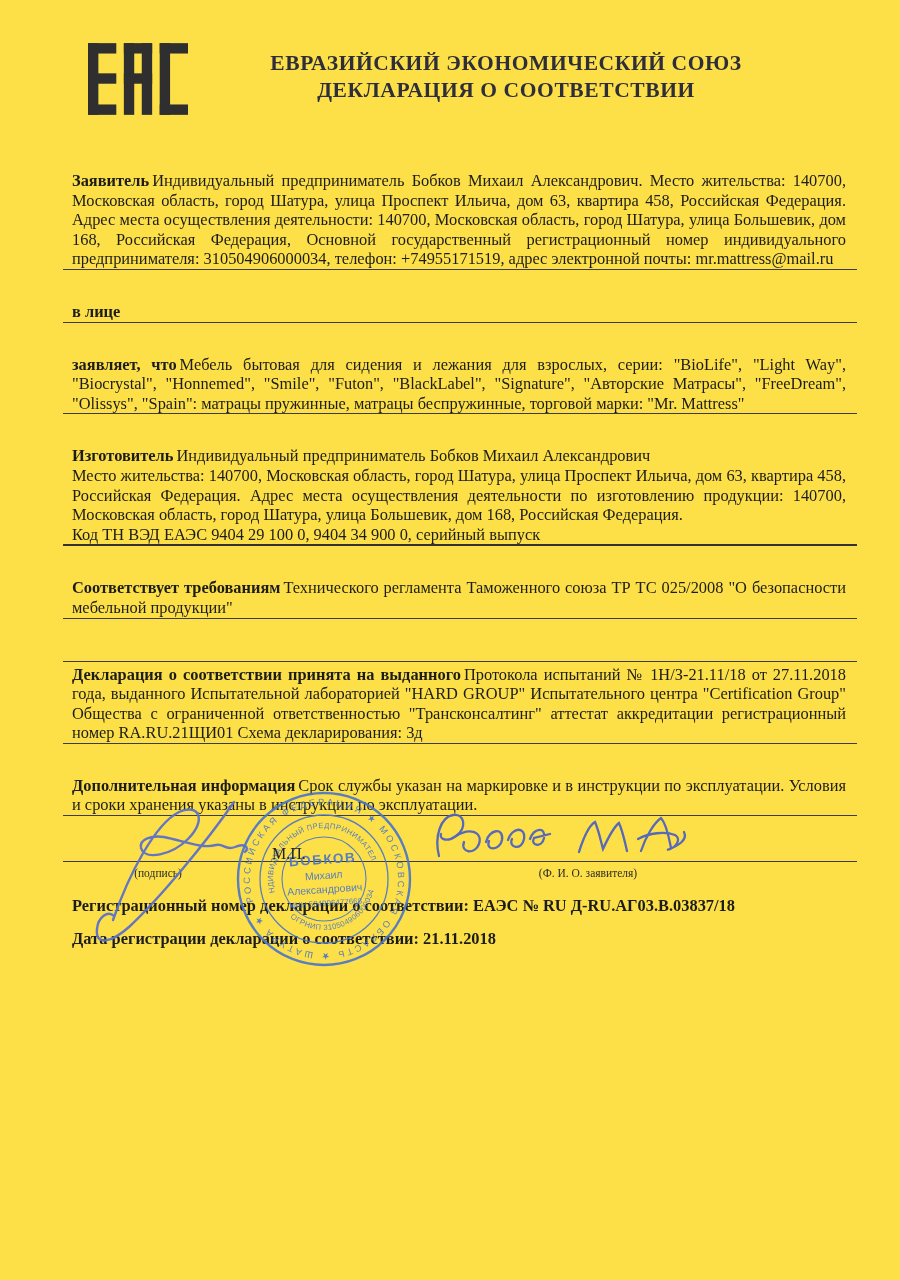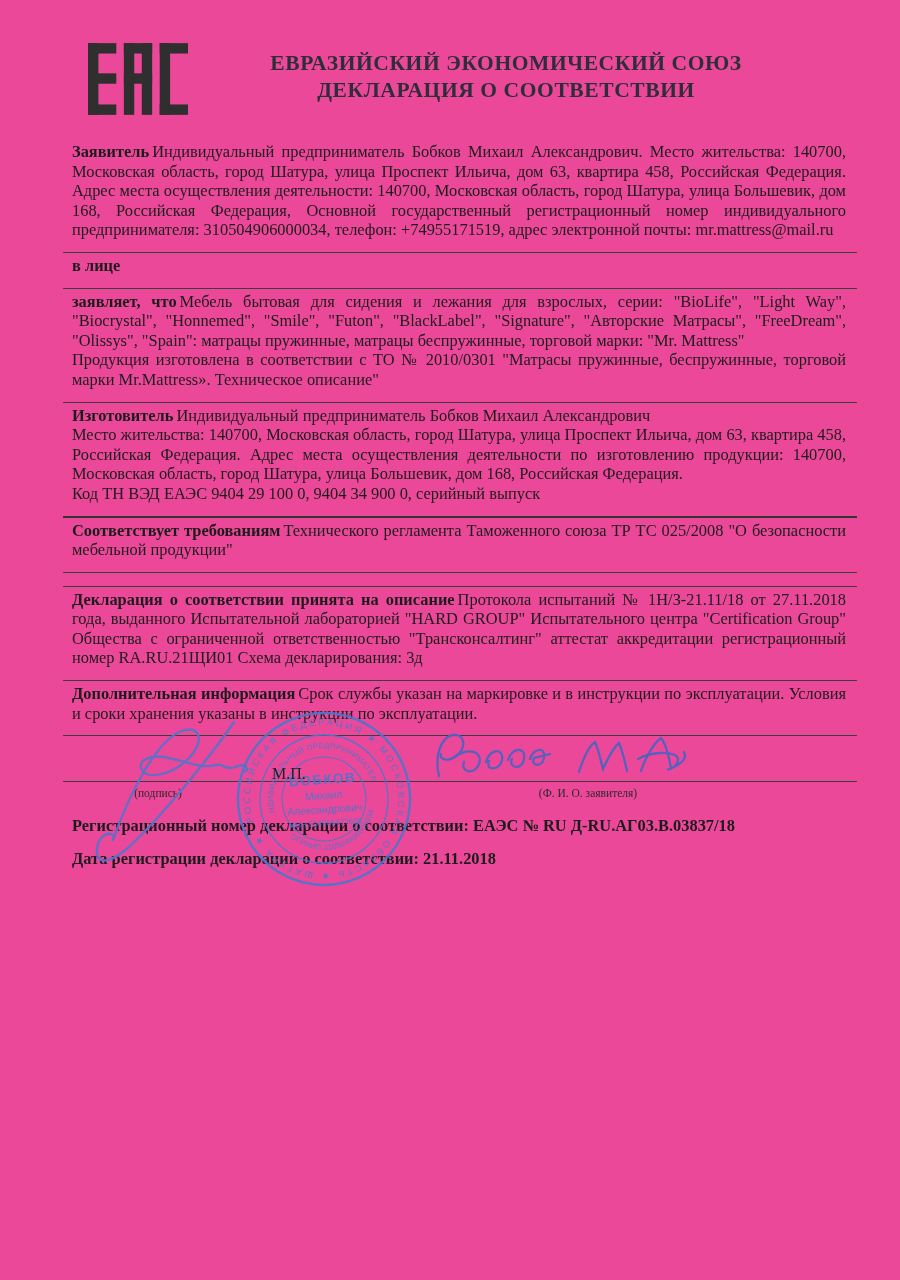--- a/index.html
+++ b/index.html
@@ -1,40 +1,40 @@
 <!DOCTYPE html>
 <html><head>
 <meta charset="utf-8">
 <style>
   * { box-sizing: border-box; }
   html, body { margin: 0; padding: 0; background: #e8e8e8; }
   .page {
     position: relative;
     width: 900px; height: 1280px;
     margin: 0 auto;
-    background: #ec4899;
+    background: #fde047;
     font-family: "Liberation Serif", "DejaVu Serif", serif;
     color: #1c1c1c;
     overflow: hidden;
   }
   
   .eac-logo { position: absolute; left: 88px; top: 42px; }
   .title-block {
     position: absolute; left: 170px; top: 50px; width: 672px;
     text-align: center; font-weight: bold;
     font-size: 21.5px; line-height: 27px;
     letter-spacing: 0.6px; color: #2e2e3a;
   }
   
   .content {
     position: absolute; left: 63px; top: 139px; width: 794px;
     font-size: 16.4px; line-height: 19.6px;
     text-align: justify;
   }
-  .sec { padding: 3px 11px 12px 9px; }
+  .sec { padding: 3px 11px 0 9px; margin-top: 29px; }
   .bb  { border-bottom: 1.6px solid #3d3d3d; }
   .bb2 { border-bottom: 2px solid #333; }
   .bt  { border-top: 1.6px solid #3d3d3d; }
   .lbl { font-weight: bold; margin-right: 3px; }
   .subline { margin: 0; }
   .gap { height: 13px; }
   .tight { padding-bottom: 2px; }
   
   .sig-block { position: relative; height: 46px; border-bottom: 1.6px solid #3d3d3d; }
   .sig-captions { position: relative; height: 17px; font-size: 11.5px; color: #2a2a2a; }
@@ -83,37 +83,36 @@
     <div class="sec bb">
       <span class="lbl">Заявитель</span><span>Индивидуальный предприниматель Бобков Михаил Александрович. Место жительства: 140700, Московская область, город Шатура, улица Проспект Ильича, дом 63, квартира 458, Российская Федерация. Адрес места осуществления деятельности: 140700, Московская область, город Шатура, улица Большевик, дом 168, Российская Федерация, Основной государственный регистрационный номер индивидуального предпринимателя: 310504906000034, телефон: +74955171519, адрес электронной почты: mr.mattress@mail.ru</span>
     </div>
 
     <div class="sec bb">
       <span class="lbl">в лице</span>
     </div>
 
     <div class="sec bb">
       <div class="subline"><span class="lbl">заявляет, что</span><span>Мебель бытовая для сидения и лежания для взрослых, серии: "BioLife", "Light Way", "Biocrystal", "Honnemed", "Smile", "Futon", "BlackLabel", "Signature", "Авторские Матрасы", "FreeDream", "Olissys", "Spain": матрацы пружинные, матрацы беспружинные, торговой марки: "Mr. Mattress"</span></div>
-      <div class="subline">Продукция изготовлена в соответствии с ТО № 2010/0301 "Матрасы пружинные, беспружинные, торговой марки Mr.Mattress». Техническое описание"</div>
     </div>
 
     <div class="sec bb2">
       <div class="subline"><span class="lbl">Изготовитель</span><span>Индивидуальный предприниматель Бобков Михаил Александрович</span></div>
       <div class="subline">Место жительства: 140700, Московская область, город Шатура, улица Проспект Ильича, дом 63, квартира 458, Российская Федерация. Адрес места осуществления деятельности по изготовлению продукции: 140700, Московская область, город Шатура, улица Большевик, дом 168, Российская Федерация.</div>
       <div class="subline">Код ТН ВЭД ЕАЭС 9404 29 100 0, 9404 34 900 0, серийный выпуск</div>
     </div>
 
     <div class="sec bb">
       <span class="lbl">Соответствует требованиям</span><span>Технического регламента Таможенного союза ТР ТС 025/2008 "О безопасности мебельной продукции"</span>
     </div>
 
     <div class="gap"></div>
 
     <div class="sec bb bt">
-      <span class="lbl">Декларация о соответствии принята на описание</span><span>Протокола испытаний № 1Н/З-21.11/18 от 27.11.2018 года, выданного Испытательной лабораторией "HARD GROUP" Испытательного центра "Certification Group" Общества с ограниченной ответственностью "Трансконсалтинг" аттестат аккредитации регистрационный номер RA.RU.21ЩИ01 Схема декларирования: 3д</span>
+      <span class="lbl">Декларация о соответствии принята на выданного</span><span>Протокола испытаний № 1Н/З-21.11/18 от 27.11.2018 года, выданного Испытательной лабораторией "HARD GROUP" Испытательного центра "Certification Group" Общества с ограниченной ответственностью "Трансконсалтинг" аттестат аккредитации регистрационный номер RA.RU.21ЩИ01 Схема декларирования: 3д</span>
     </div>
 
     <div class="sec bb">
       <span class="lbl">Дополнительная информация</span><span>Срок службы указан на маркировке и в инструкции по эксплуатации. Условия и сроки хранения указаны в инструкции по эксплуатации.</span>
     </div>
 
 
     <div class="sig-block">
 
       <span class="mp-note">М.П.</span>

